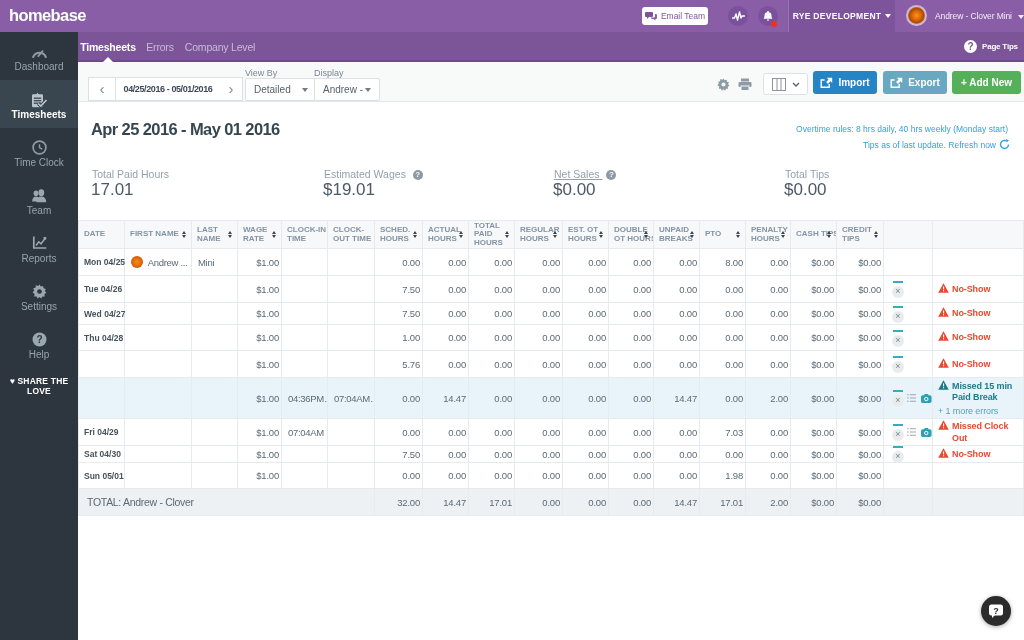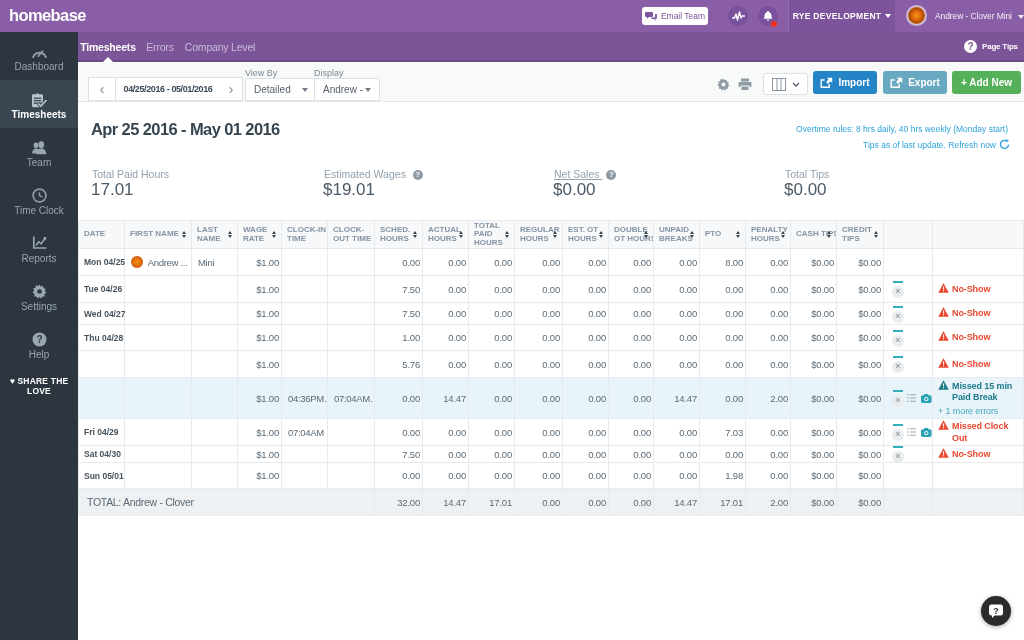--- a/index.html
+++ b/index.html
@@ -157,34 +157,34 @@
             <line x1="2.8" y1="6.2" x2="10.2" y2="6.2"></line>
             <line x1="2.8" y1="8.7" x2="10.2" y2="8.7"></line>
             <line x1="2.8" y1="11.2" x2="10.2" y2="11.2"></line>
           </g>
           <path d="M7.2 11.5 l2.6 2.6 L15.5 8" fill="none" stroke="#39454f" stroke-width="3.4"></path>
           <path d="M7.2 11.5 l2.6 2.6 L15.5 8" fill="none" stroke="#b9c3cb" stroke-width="1.7"></path>
         </svg></div>
     <span class="lbl">Timesheets</span>
   </div>
   <div class="sideitem">
+    <div class="icon"><svg width="15" height="15" viewBox="0 0 15 15">
+          <circle cx="7.5" cy="7.5" r="6.4" fill="none" stroke="#8e9ba5" stroke-width="1.7"></circle>
+          <path d="M7.5 4.2 v3.3 l2.8 1.7" fill="none" stroke="#8e9ba5" stroke-width="1.4"></path>
+        </svg></div>
+    <span class="lbl">Time Clock</span>
+  </div>
+  <div class="sideitem">
     <div class="icon"><svg width="16" height="15" viewBox="0 0 16 15">
           <ellipse cx="5" cy="5.2" rx="2.4" ry="2.8" fill="#9aa7b0"></ellipse>
           <path d="M1.2 13.5 c0-3.4 1.6-5 3.8-5 1 0 1.9 0.35 2.6 1 l-1.2 4z" fill="#9aa7b0"></path>
           <ellipse cx="10.3" cy="4.7" rx="2.9" ry="3.4" fill="#9aa7b0"></ellipse>
           <path d="M5.4 14.2 c0-4 2.2-5.8 4.9-5.8 s4.9 1.8 4.9 5.8 z" fill="#9aa7b0"></path>
         </svg></div>
     <span class="lbl">Team</span>
-  </div>
-  <div class="sideitem">
-    <div class="icon"><svg width="15" height="15" viewBox="0 0 15 15">
-          <circle cx="7.5" cy="7.5" r="6.4" fill="none" stroke="#8e9ba5" stroke-width="1.7"></circle>
-          <path d="M7.5 4.2 v3.3 l2.8 1.7" fill="none" stroke="#8e9ba5" stroke-width="1.4"></path>
-        </svg></div>
-    <span class="lbl">Time Clock</span>
   </div>
   <div class="sideitem">
     <div class="icon"><svg width="15" height="14" viewBox="0 0 15 14">
           <path d="M1.8 0.5 v11.5 h12.5" fill="none" stroke="#9aa7b0" stroke-width="1.7"></path>
           <polyline points="4,9.5 6.8,5.8 9,7.8 13,2.6" fill="none" stroke="#9aa7b0" stroke-width="1.5"></polyline>
           <rect x="11.6" y="1" width="2.6" height="2.6" fill="#9aa7b0"></rect>
         </svg></div>
     <span class="lbl">Reports</span>
   </div>
   <div class="sideitem">

